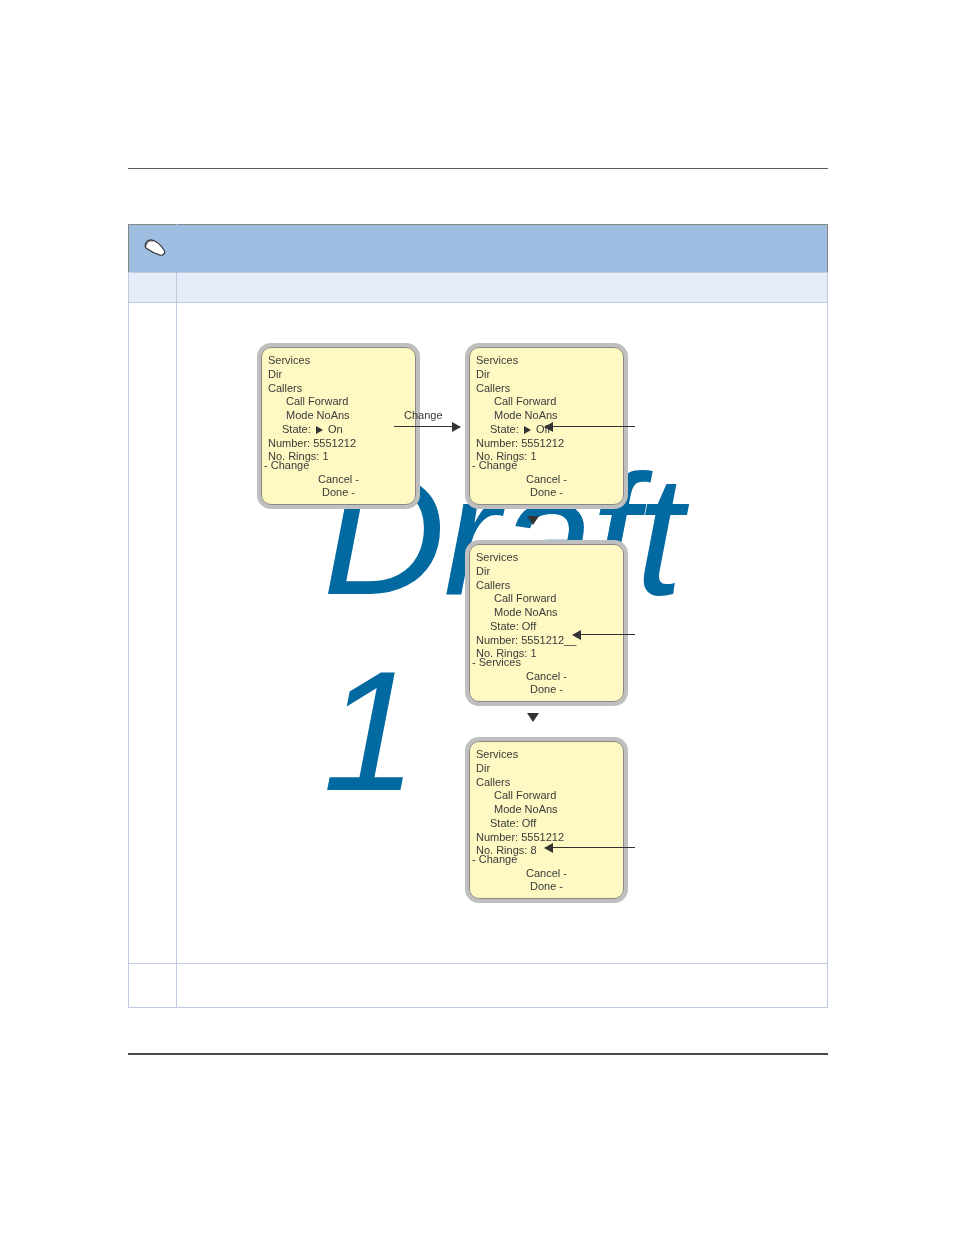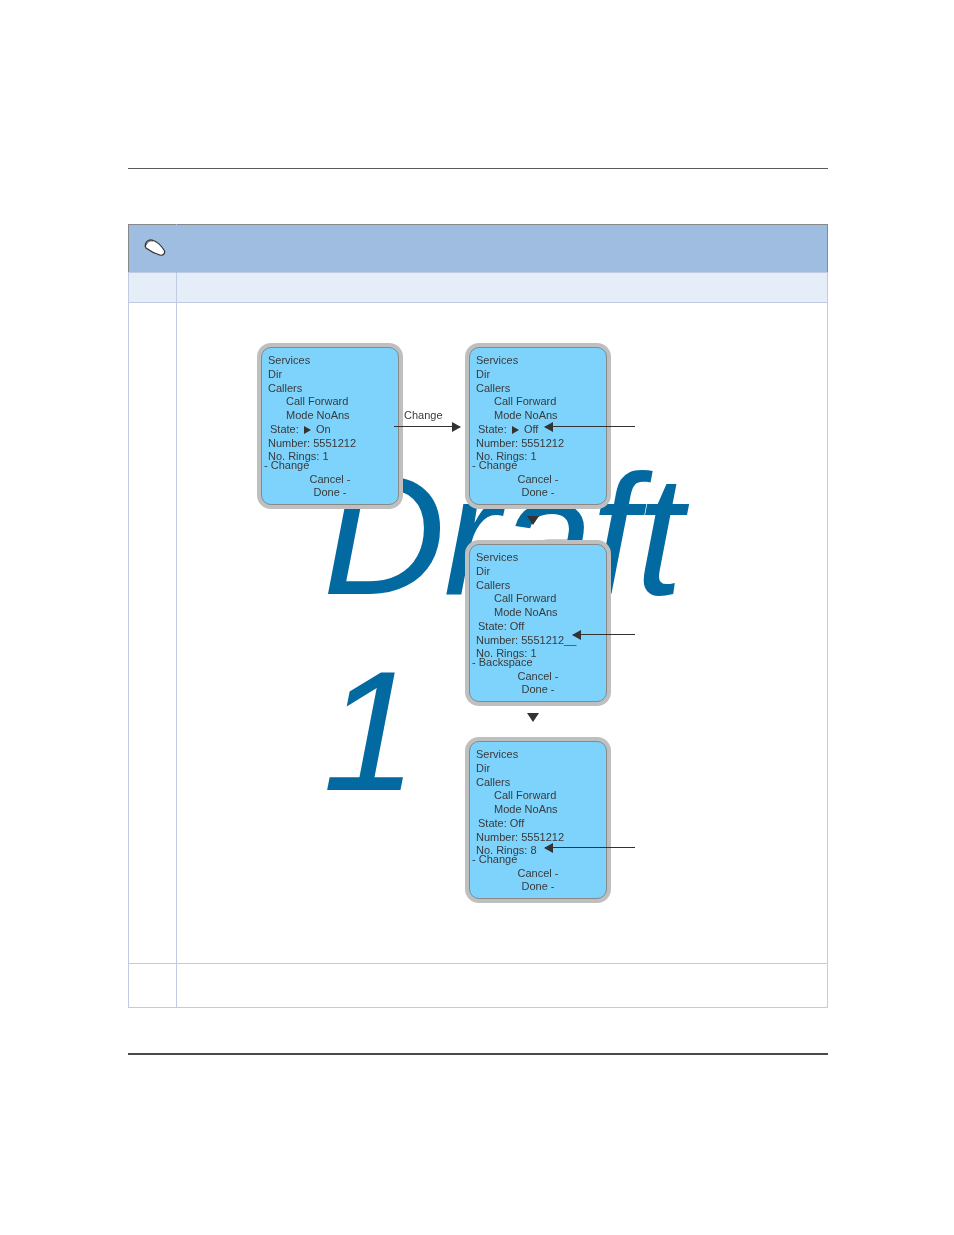--- a/index.html
+++ b/index.html
@@ -18,25 +18,25 @@
   .body-left { width: 48px; border: 1px solid #bfcbe0; background: #fff; }
   .body-right { border: 1px solid #bfcbe0; background: #fff; padding: 40px 20px 40px 20px; position: relative; height: 640px; }
   .foot-row { height: 44px; }
   .foot-left { width: 48px; border: 1px solid #bfcbe0; }
   .foot-right { border: 1px solid #bfcbe0; }
 
   .draft { position: absolute; left: 50%; top: 50%; transform: translate(-50%, -50%); font-size: 170px; color: #0369a1; font-style: italic; font-family: "Myriad Pro", "Segoe UI", Arial, sans-serif; z-index: 0; pointer-events: none; font-weight: 400; letter-spacing: -2px; }
 
   .diagram { position: relative; z-index: 1; width: 610px; height: 580px; }
 
-  .panel { position: absolute; width: 146px; height: 166px; border: 4px solid #bfbfbf; border-radius: 14px; background: #7dd3fc; font-size: 11px; color: #3a3a3a; line-height: 1.25; }
+  .panel { position: absolute; width: 163px; height: 166px; border: 4px solid #bfbfbf; border-radius: 14px; background: #fef9c3; font-size: 11px; color: #3a3a3a; line-height: 1.25; }
   .panel-inner { border: 1px solid #888; border-radius: 10px; width: 100%; height: 100%; padding: 6px 6px 4px 6px; position: relative; }
   .panel .ln { white-space: nowrap; }
   .panel .indent1 { padding-left: 18px; }
-  .panel .stateline { padding-left: 2px; }
+  .panel .stateline { padding-left: 2px; margin-left: 12px; }
   .panel .tri { display: inline-block; width: 0; height: 0; border-top: 4px solid transparent; border-bottom: 4px solid transparent; border-left: 7px solid #333; vertical-align: -1px; margin: 0 2px; }
   .panel .bottom-group { position: absolute; bottom: 4px; left: 2px; right: 2px; font-size: 11px; }
   .panel .b-left { }
   .panel .b-right { text-align: center; }
 
   .arrow-h { position: absolute; height: 1px; background: #333; }
   .arrow-h::after { content: ""; position: absolute; right: -1px; top: -4px; width: 0; height: 0; border-top: 5px solid transparent; border-bottom: 5px solid transparent; border-left: 9px solid #333; }
   .arrow-h-rev { position: absolute; height: 1px; background: #333; }
   .arrow-h-rev::before { content: ""; position: absolute; left: -1px; top: -4px; width: 0; height: 0; border-top: 5px solid transparent; border-bottom: 5px solid transparent; border-right: 9px solid #333; }
   .arrow-label { position: absolute; font-size: 11px; color: #3a3a3a; }
@@ -132,21 +132,21 @@
             <div class="panel-inner">
               <div class="ln">Services</div>
               <div class="ln">Dir</div>
               <div class="ln">Callers</div>
               <div class="ln indent1">Call Forward</div>
               <div class="ln indent1">Mode NoAns</div>
               <div class="ln stateline">State:     Off</div>
               <div class="ln">Number: 5551212__</div>
               <div class="ln">No. Rings: 1</div>
               <div class="bottom-group">
-                <div class="b-left">- Backspace</div>
+                <div class="b-left">- Services</div>
                 <div class="b-right">Cancel -</div>
                 <div class="b-right">Done -</div>
               </div>
             </div>
           </div>
 
           <div class="arrow-h-rev" style="left: 376px; top: 291px; width: 62px;"></div>
 
           <div class="down-tri" style="left: 330px; top: 370px;"></div>
 

